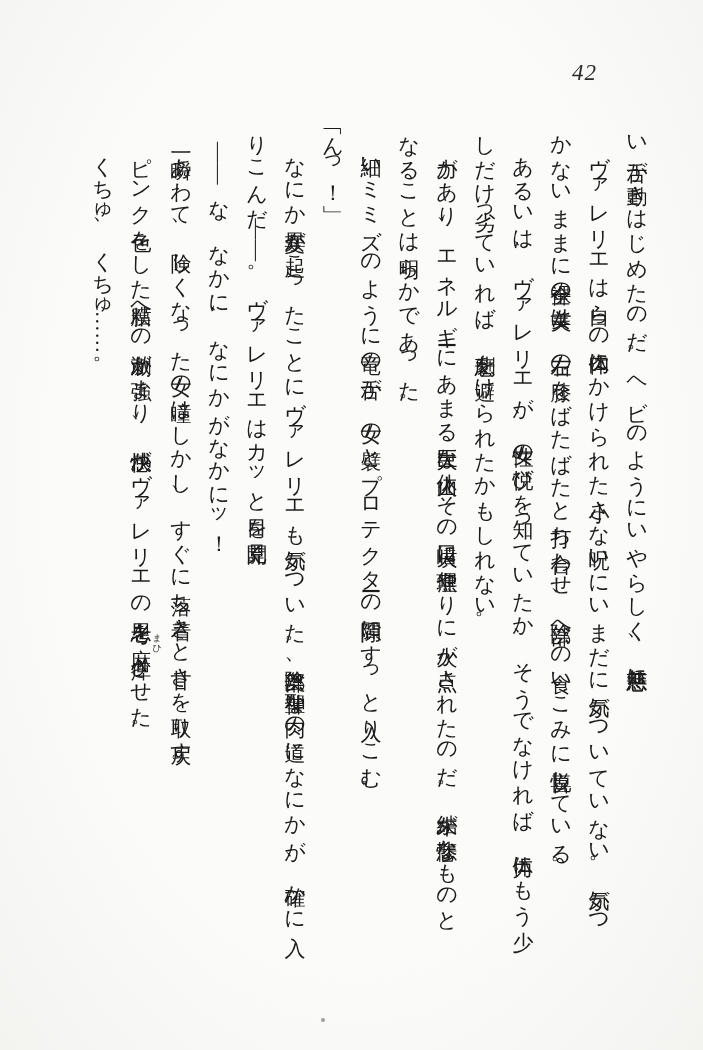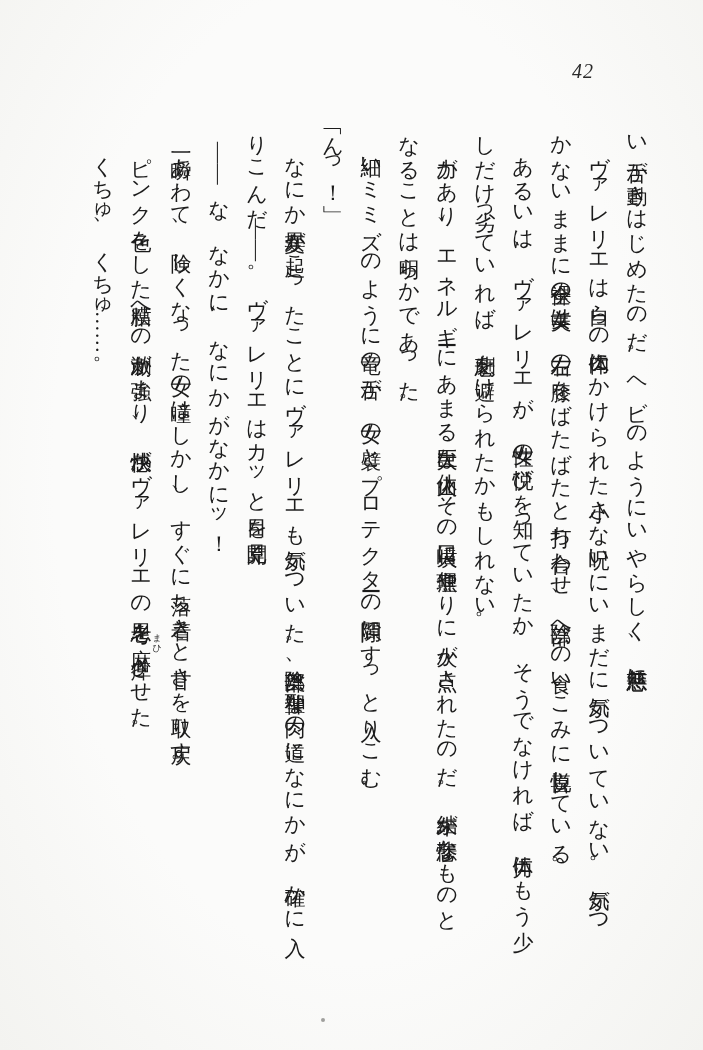--- a/index.html
+++ b/index.html
@@ -17,21 +17,21 @@
     width: 703px;
     height: 1050px;
     background: #f8f8f6;
     background-image: radial-gradient(ellipse at 50% 45%, #fbfbfa 60%, #f3f3f0 100%);
     font-family: "Liberation Serif", "DejaVu Serif", serif;
   }
   .page-number {
     position: absolute;
     top: 60px;
     left: 572px;
-    font-size: 20px;
+    font-size: 23px;
     font-style: italic;
     color: #2a2a2a;
     letter-spacing: 1px;
   }
   .text-block {
     position: absolute;
     top: 121px;
     right: 47px;
     height: 816px;
     writing-mode: vertical-rl;

